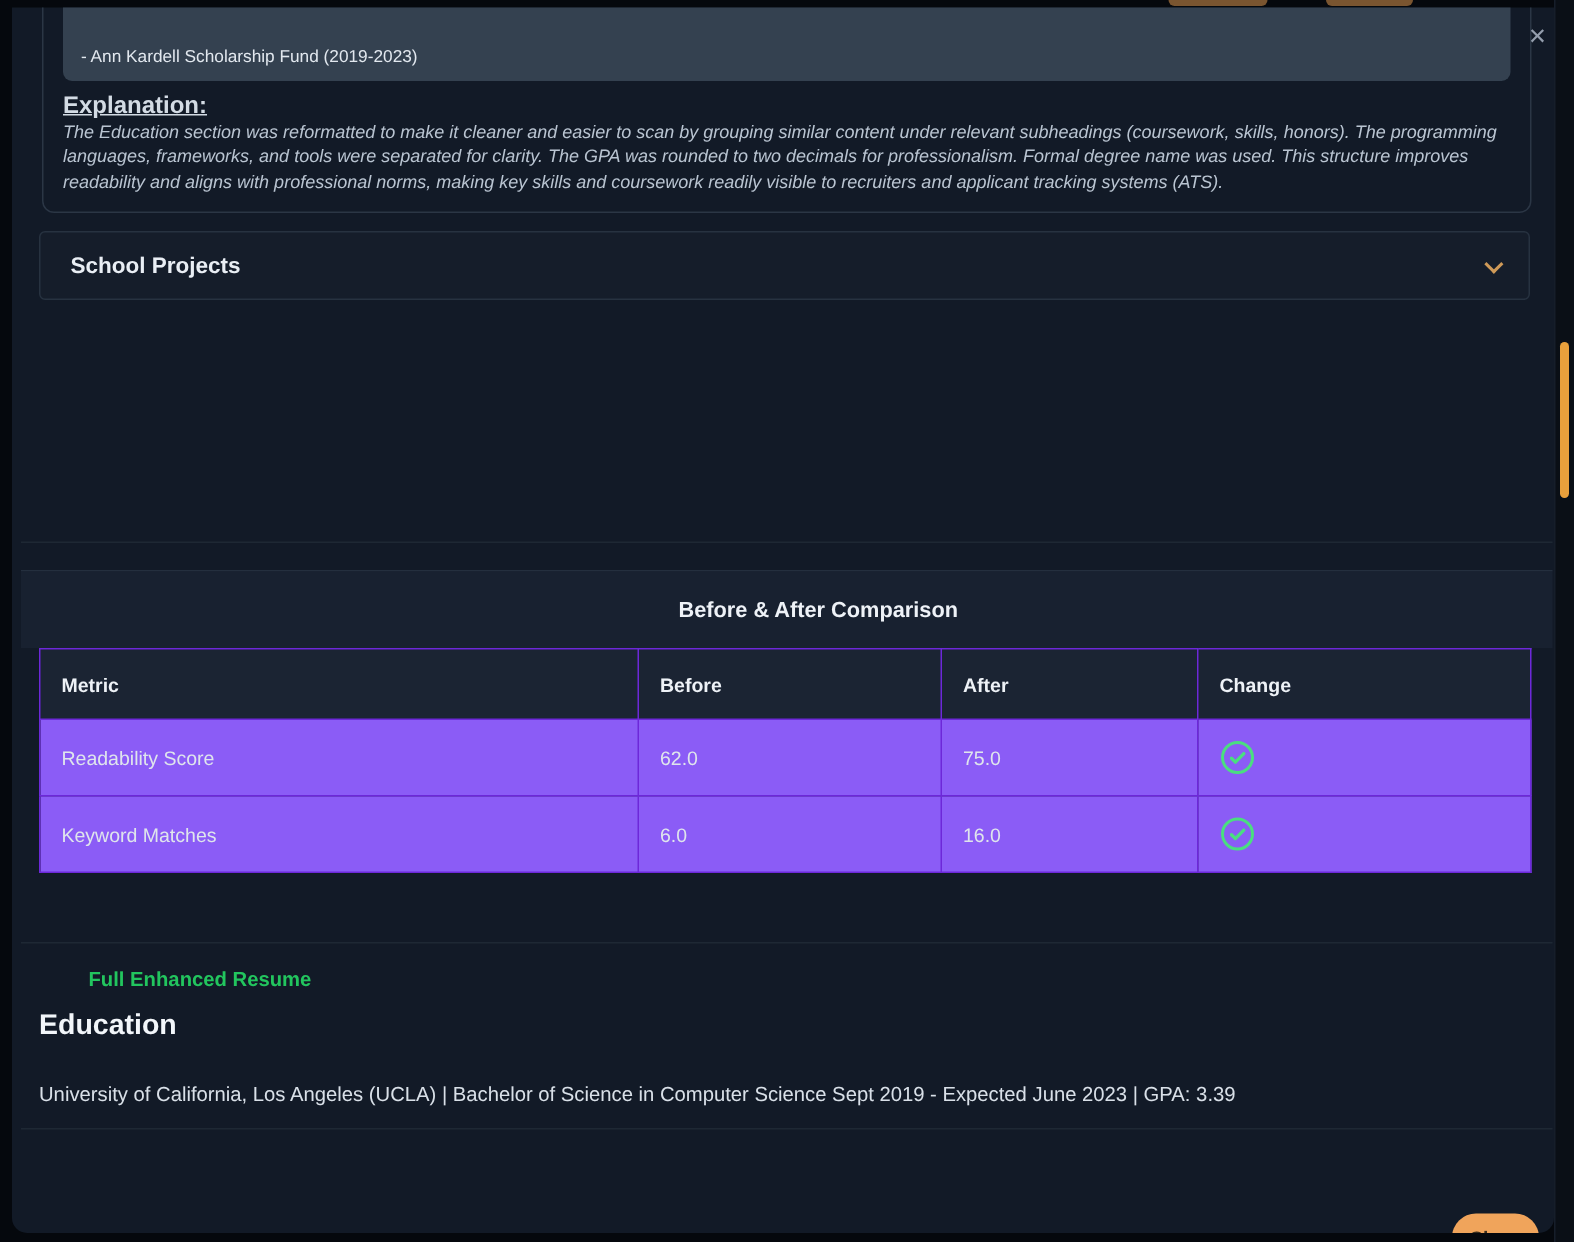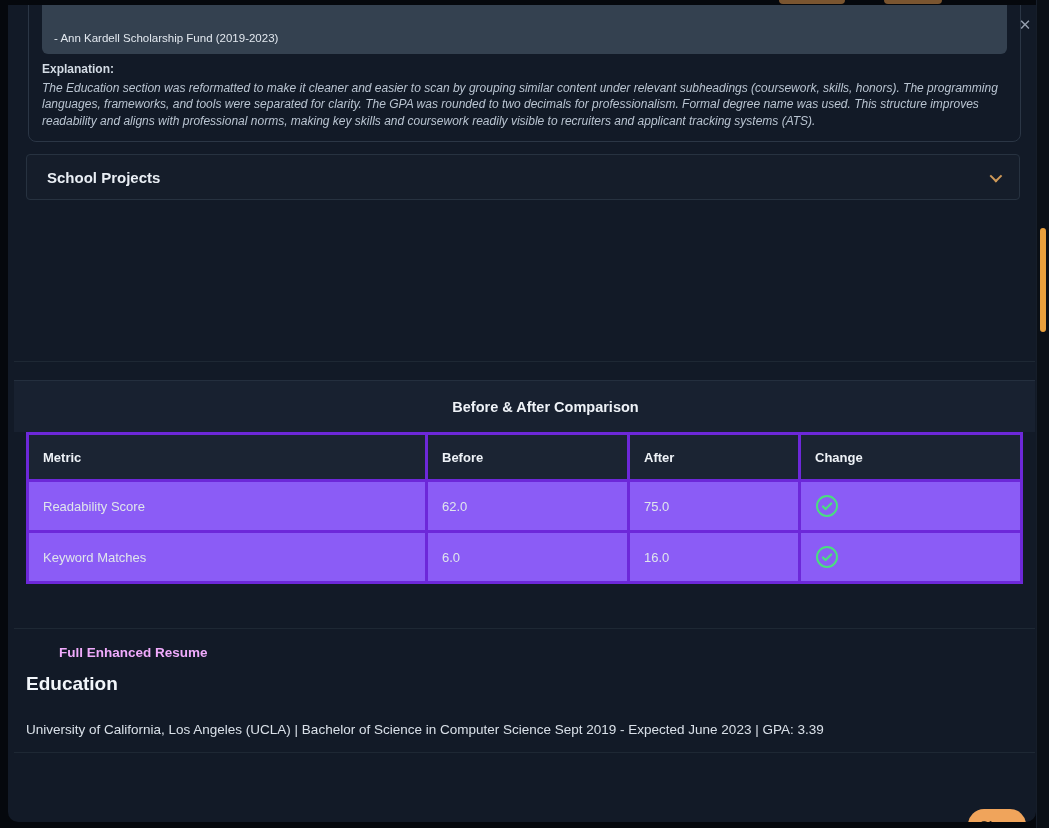--- a/index.html
+++ b/index.html
@@ -30,21 +30,21 @@
     position:absolute; left:13px; top:-4px; width:965px; height:88px;
     background:#344150; border-radius:6px;
     display:flex; flex-direction:column; justify-content:flex-end;
     padding:8px 12px; overflow:hidden;
   }
   .scroll-box .line {
     font-size:11.5px; line-height:16px; color:#e2e8ef; white-space:nowrap;
   }
   .explain-label {
     position:absolute; left:13px; top:92px;
-    font-size:12px; font-weight:bold; color:#d3dbe4;
+    font-size:16px; font-weight:bold; color:#d3dbe4;text-decoration:underline;
   }
   .explain-text {
     position:absolute; left:13px; top:110px; width:966px;
     font-size:12px; font-style:italic; color:#b9c4d1; line-height:16.4px;
   }
   .close-x {
     position:absolute; left:1008px; top:11px; width:18px; height:18px;
     color:#949ead; font-size:15px; line-height:18px; text-align:center;
     cursor:pointer;
   }
@@ -76,30 +76,30 @@
 
   table.compare {
     position:absolute; left:18px; top:427px; width:994px;
     border-collapse:collapse; table-layout:fixed;
   }
   table.compare col.c-metric { width:399px; }
   table.compare col.c-before { width:202px; }
   table.compare col.c-after  { width:171px; }
   table.compare col.c-change { width:222px; }
   table.compare th, table.compare td {
-    border:3px solid #6d28d9; text-align:left; padding:0 14px; vertical-align:middle;
+    border:1px solid #6d28d9; text-align:left; padding:0 14px; vertical-align:middle;
   }
   table.compare th { height:47px; background:#1b2433; font-size:13px; font-weight:bold; color:#eef2f7; }
   table.compare td { height:51px; background:#8b5cf6; font-size:13px; color:#dfe5ec; }
   td.change-cell { text-align:center; }
   .check-icon { display:inline-block; vertical-align:middle; }
 
   .resume-heading {
     position:absolute; left:18px; top:640px;
-    font-size:13.5px; font-weight:bold; color:#f0abfc;padding-left:33px;
+    font-size:13.5px; font-weight:bold; color:#22c55e;padding-left:33px;
   }
   .resume-section-title {
     position:absolute; left:18px; top:668px;
     font-size:19px; font-weight:bold; color:#f2f6fa;
   }
   .resume-line {
     position:absolute; left:18px; top:717px; width:990px;
     font-size:13.5px; color:#d9e0e8;
   }
 

